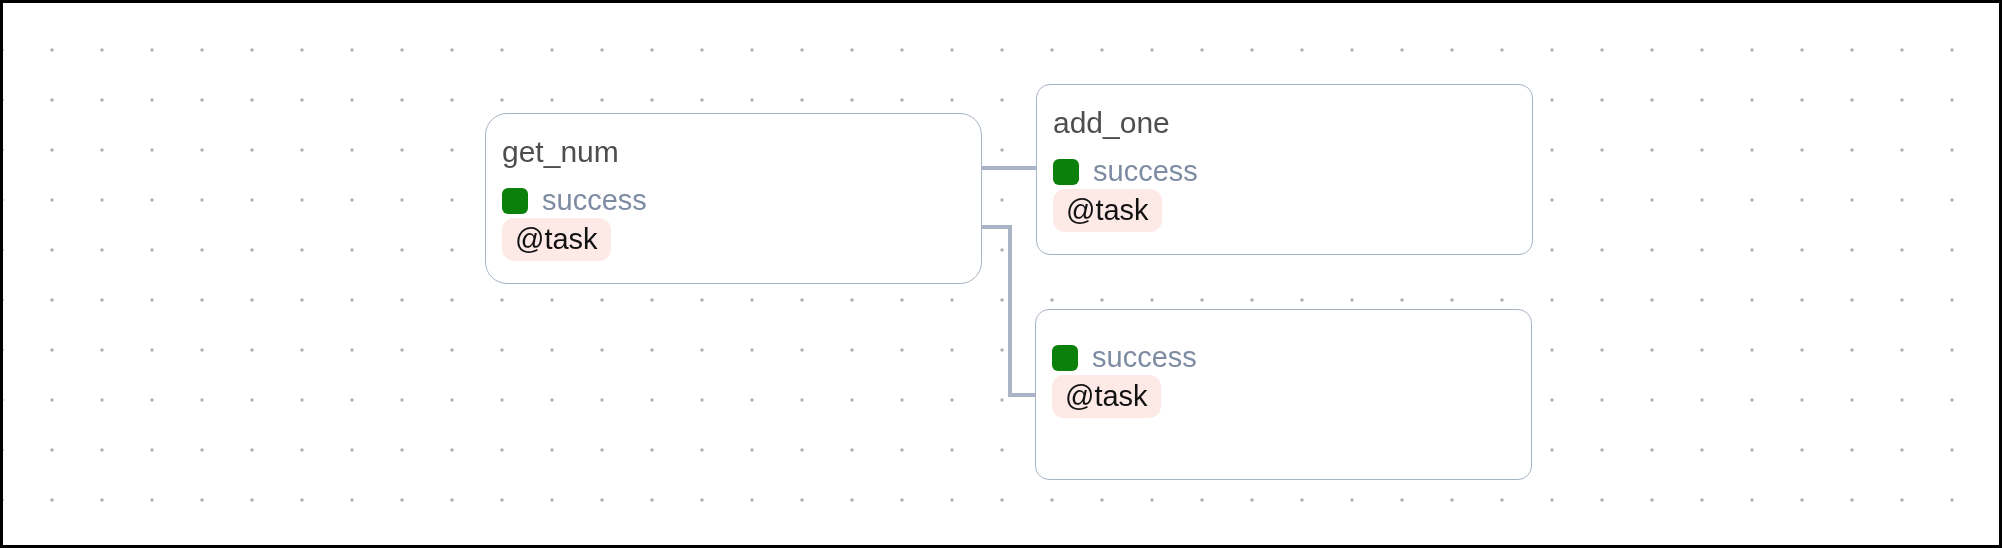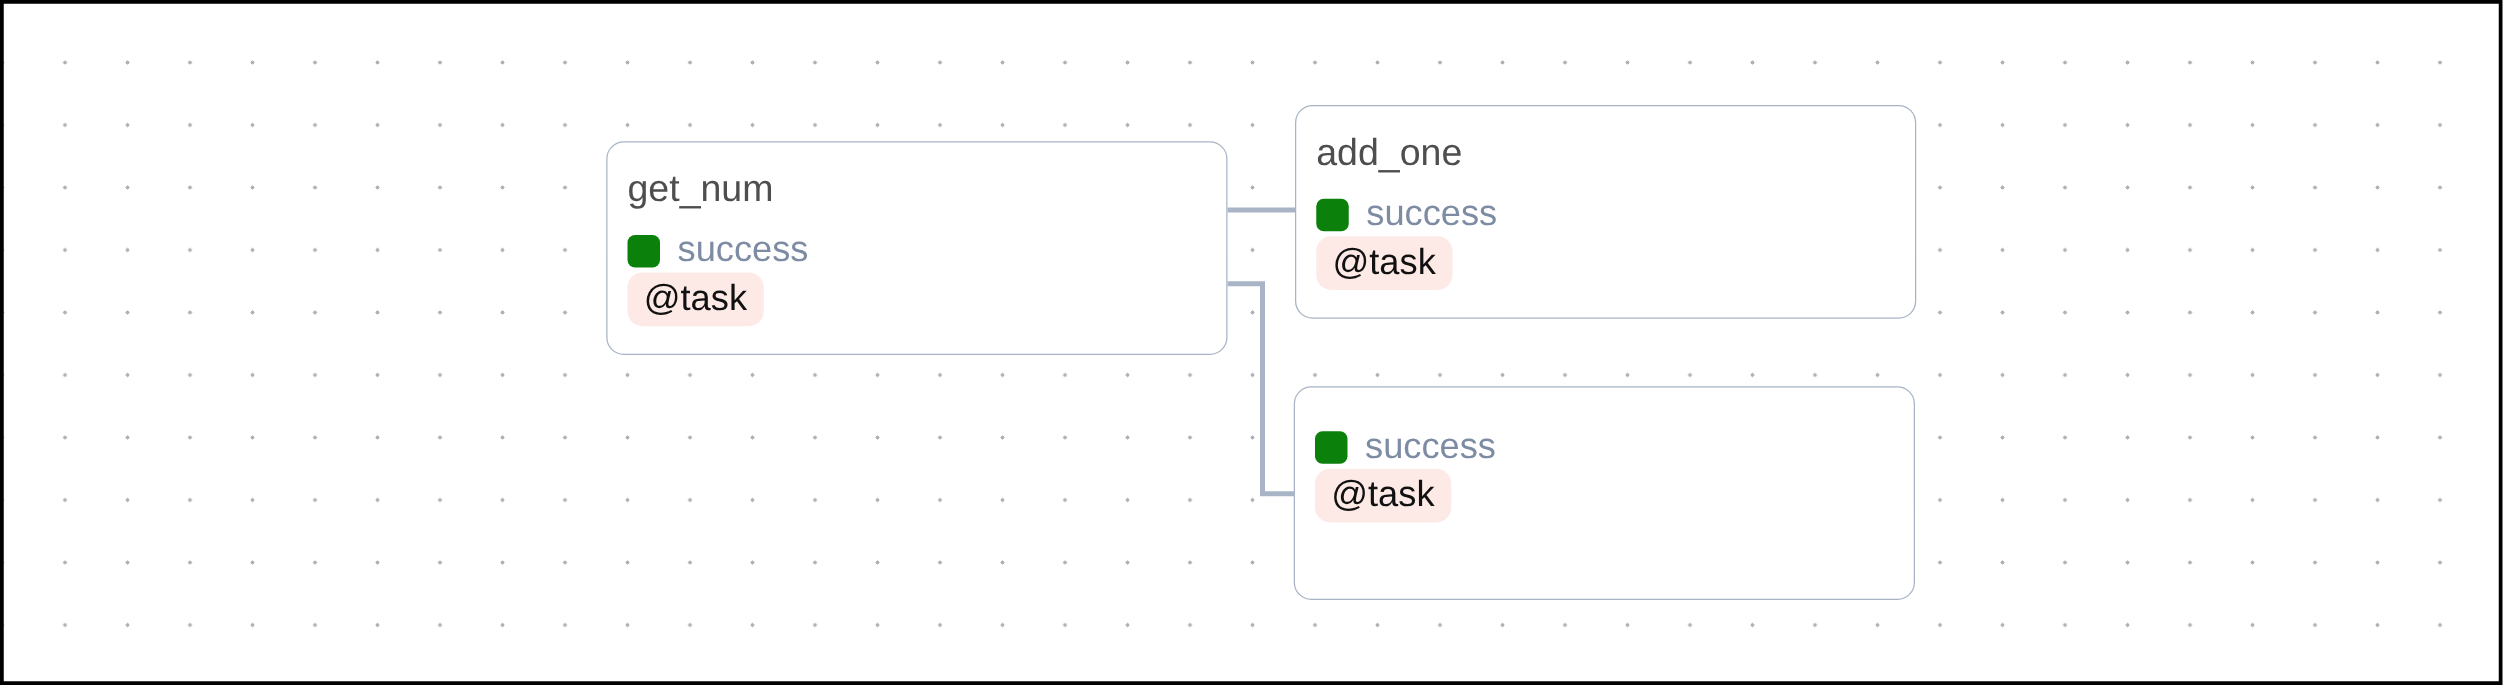--- a/index.html
+++ b/index.html
@@ -49,21 +49,21 @@
   .task-node {
     position: absolute;
     width: 497px;
     height: 171px;
     background: #ffffff;
     border: 1.5px solid var(--node-border);
     border-radius: 14px;
     padding: 16px 16px 0 16px;
     cursor: pointer;
   }
-  #node-get_num { left: 482px; top: 110px; }
+  #node-get_num { left: 482px; top: 110px; border-radius: 22px; }
   #node-add_one { left: 1033px; top: 81px;  }
   #node-add_two { left: 1032px; top: 306px; }
 
   .node-title {
     margin-top: 4px;
     font-size: 30px;
     line-height: 35px;
     color: var(--node-title-color);
     white-space: nowrap;
   }

